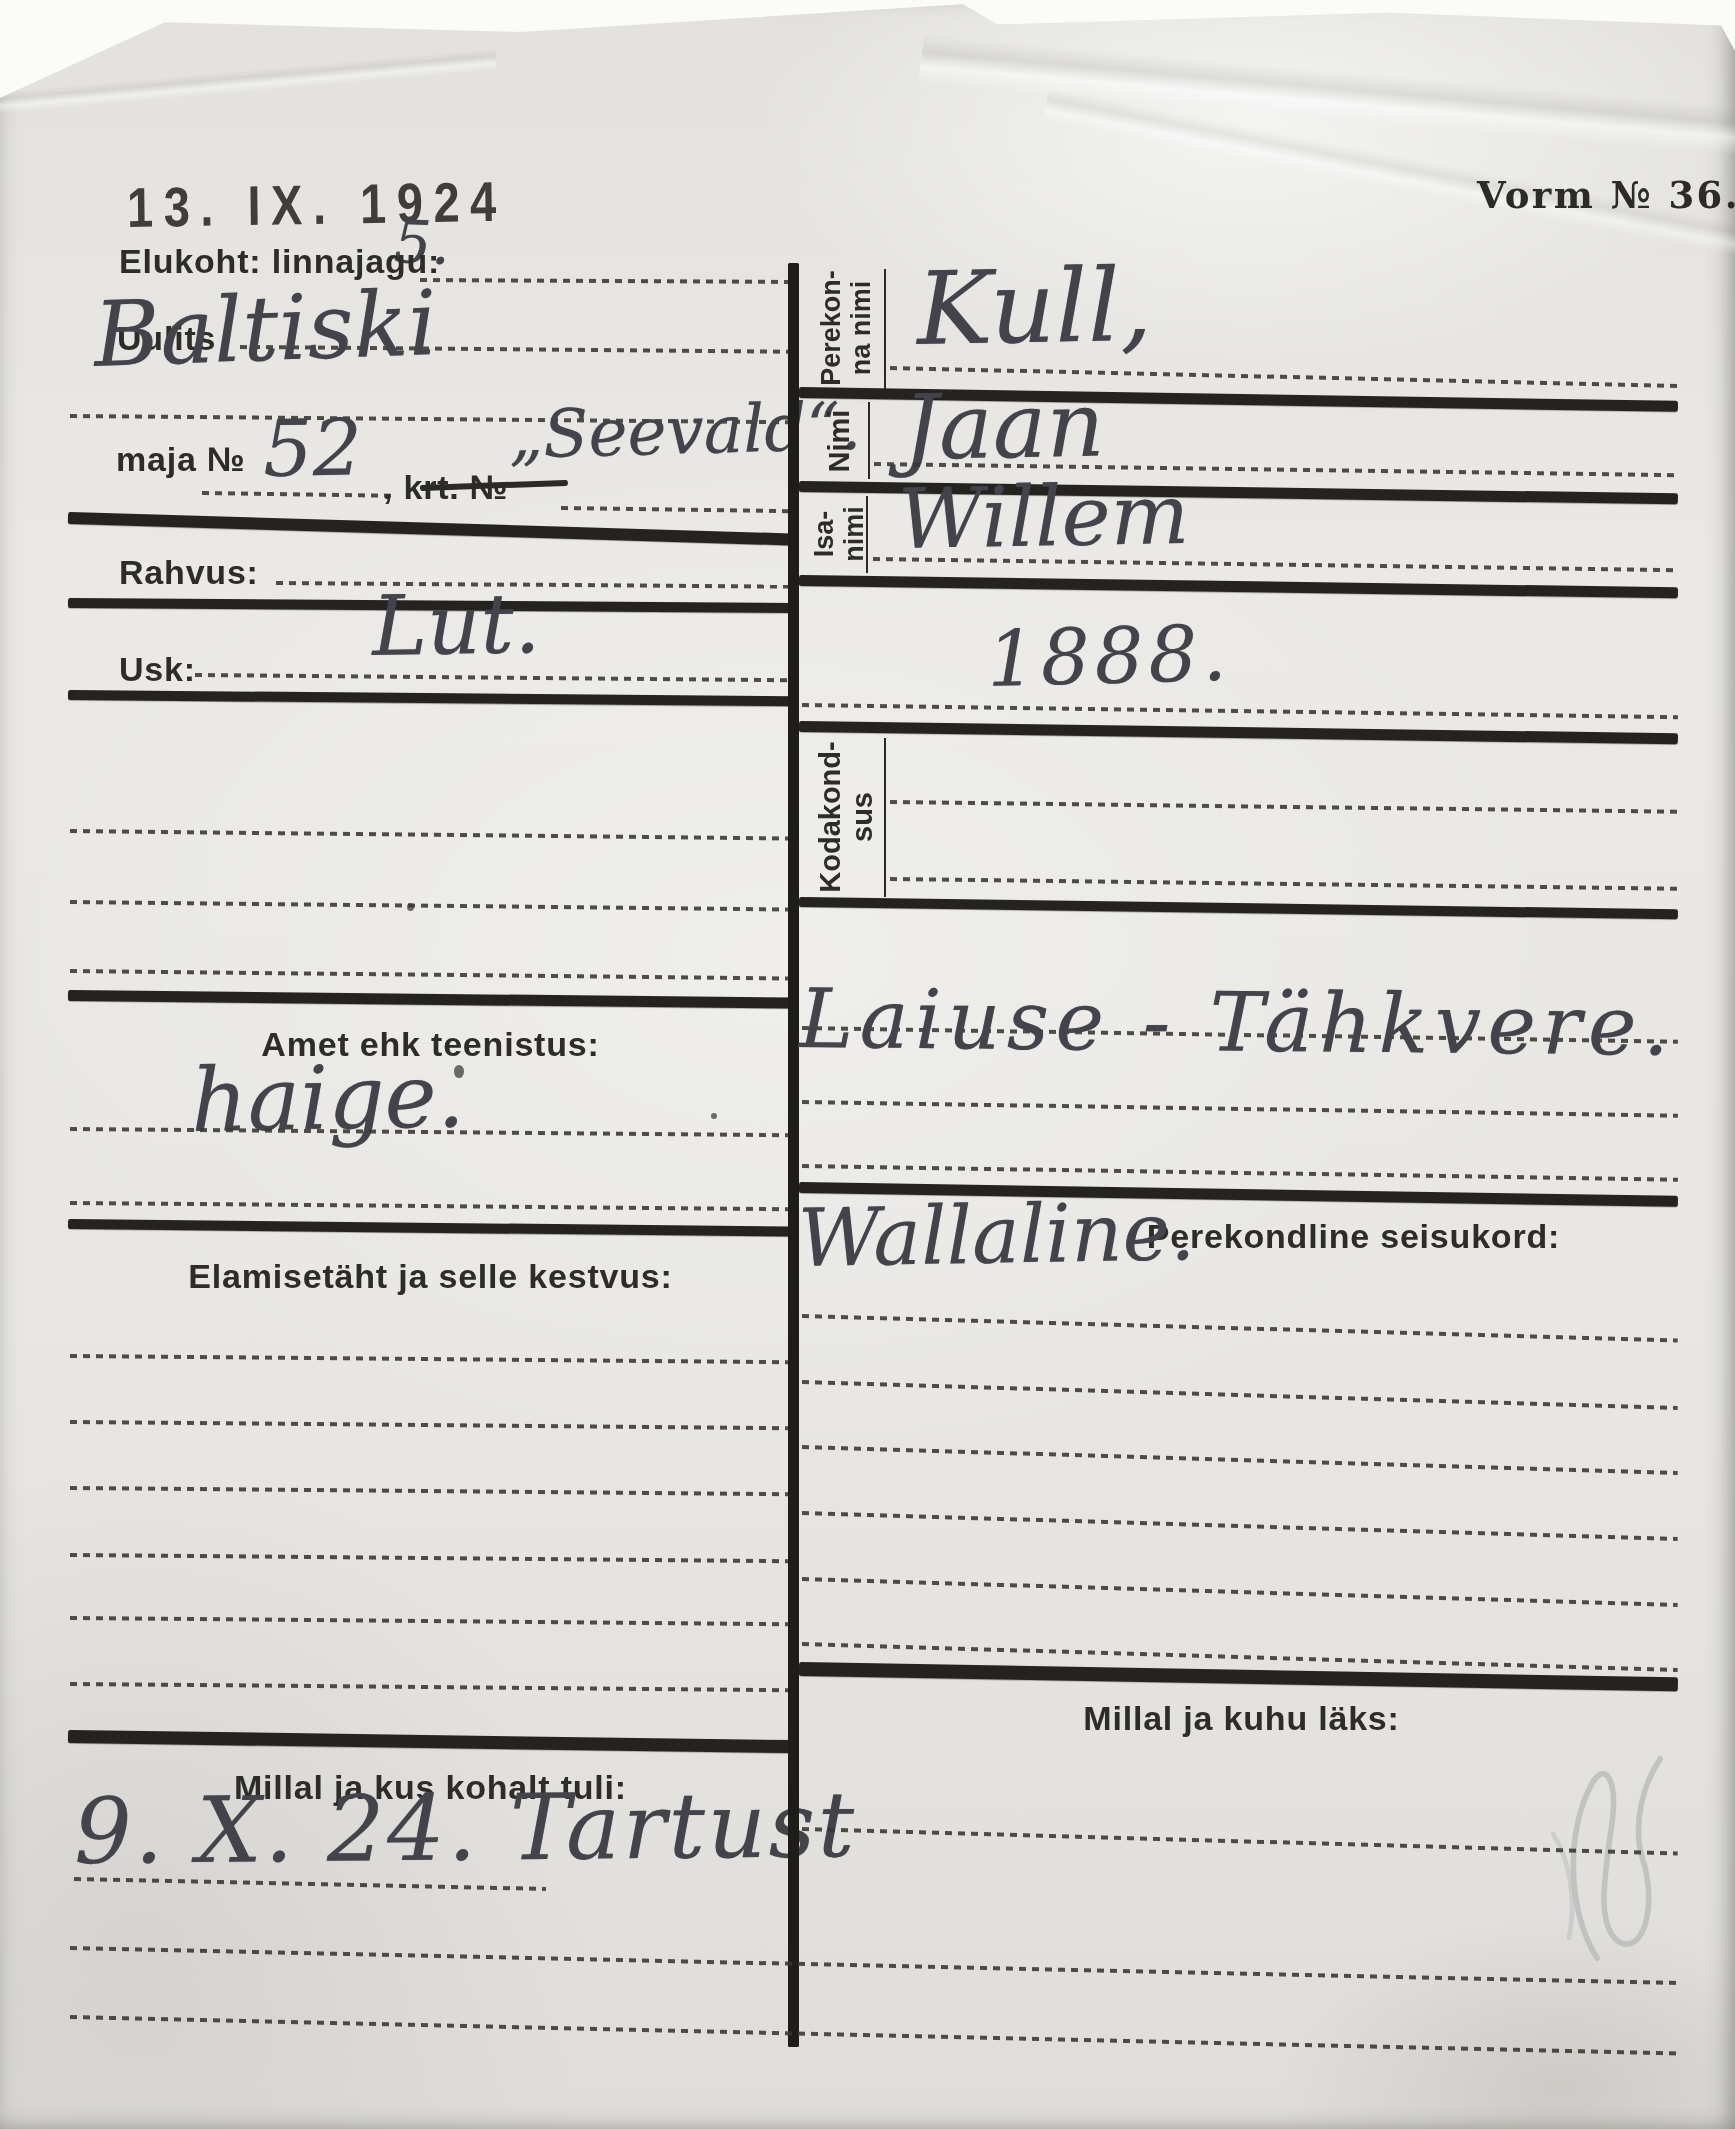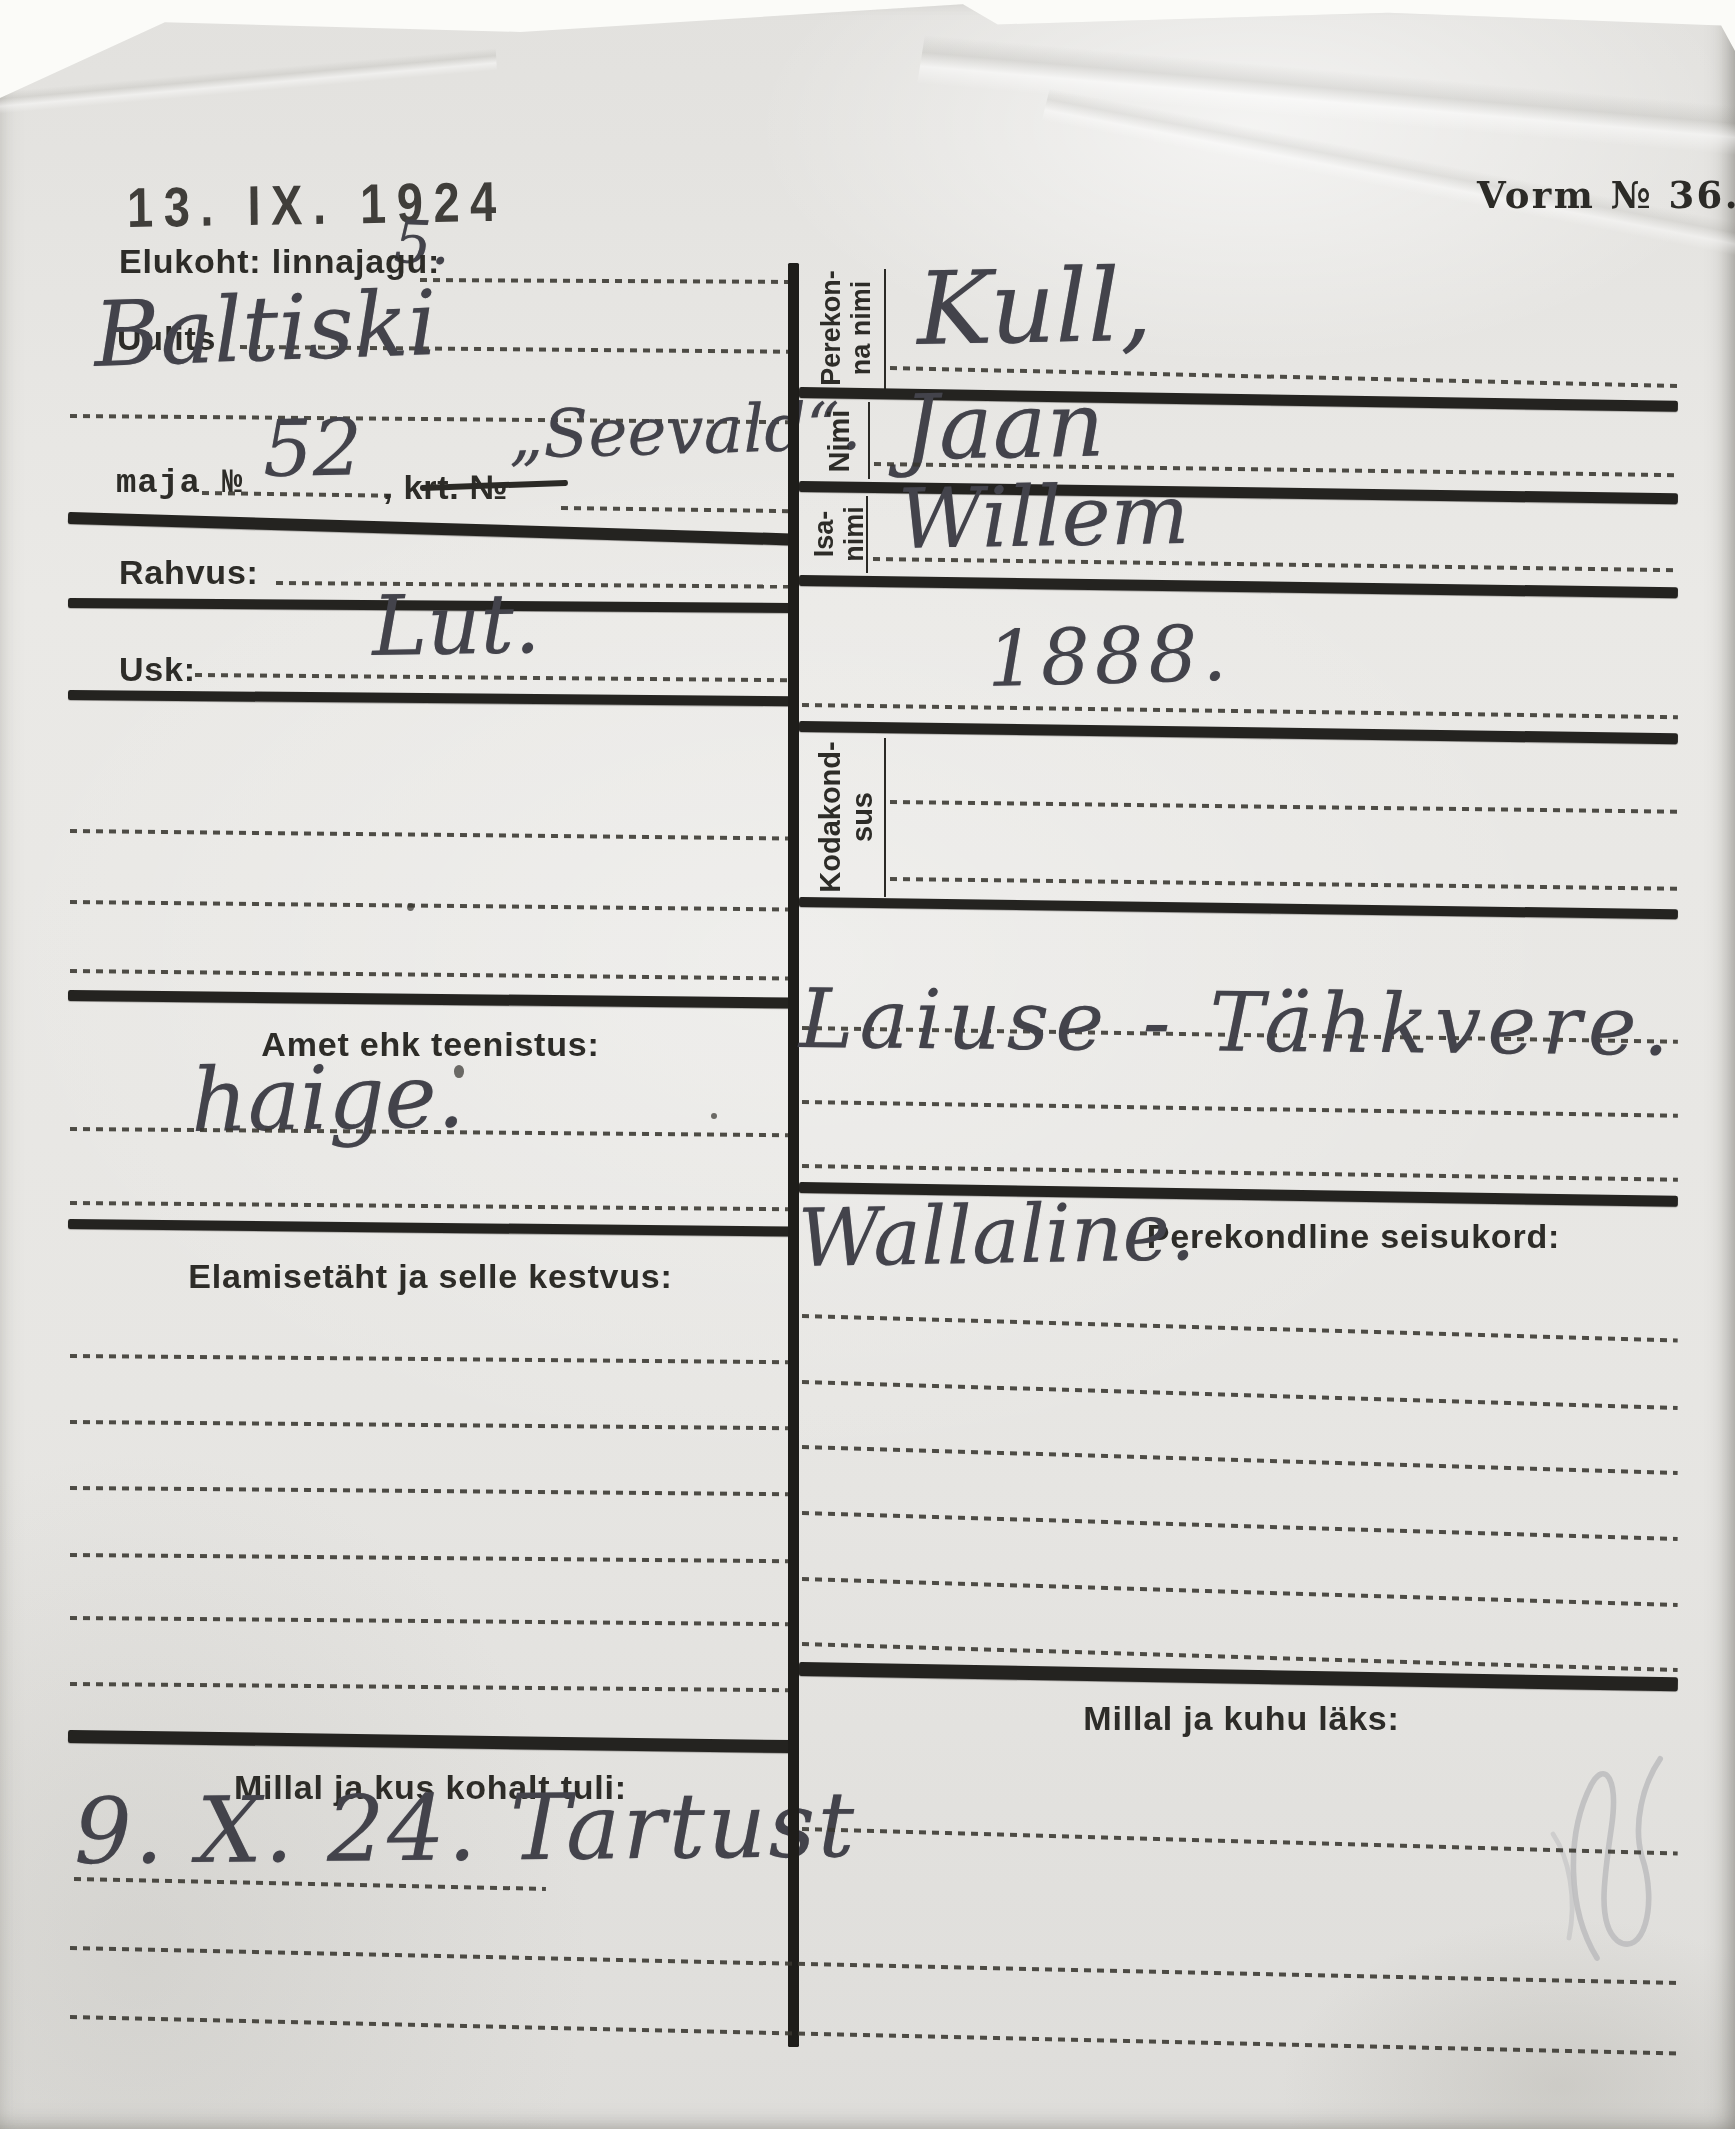--- a/index.html
+++ b/index.html
@@ -64,21 +64,21 @@
     <div class="vorm" style="left:1477px; top:173px; font-size:37px;">Vorm № 36.</div>
 
     <div class="lbl" style="left:119px; top:242px;">Elukoht: linnajagu:</div>
     <div class="d" style="left:420px; top:278px; width:368px; transform:rotate(.3deg);"></div>
 
     <div class="lbl" style="left:117px; top:319px;">Uulits</div>
     <div class="d" style="left:240px; top:345px; width:549px; transform:rotate(.5deg);"></div>
     <div class="hw" style="left:94px; top:282px; font-size:90px; transform:rotate(-2deg);">Baltiski</div>
     <div class="d" style="left:70px; top:414px; width:718px; transform:rotate(.5deg);"></div>
 
-    <div class="lbl" style="left:116px; top:464px;font-family:Liberation Mono, monospace;">maja №</div>
+    <div class="lbl" style="left:116px; top:440px;">maja №</div>
     <div class="hw" style="left:263px; top:404px; font-size:78px; transform:rotate(-1deg);">52</div>
     <div class="d" style="left:202px; top:491px; width:191px; transform:rotate(.8deg);"></div>
     <div class="lbl" style="left:383px; top:468px;">, krt. №</div>
     <div class="strike" style="left:420px; top:485px; width:148px; transform:rotate(-2deg);"></div>
     <div class="hw" style="left:509px; top:397px; font-size:66px; transform:rotate(-1.5deg);">„Seevald“.</div>
     <div class="d" style="left:561px; top:506px; width:228px; transform:rotate(.8deg);"></div>
     <div class="b" style="left:68px; top:512px; width:725px; height:12px; transform:rotate(1.7deg);"></div>
 
     <div class="lbl" style="left:119px; top:553px;">Rahvus:</div>
     <div class="d" style="left:276px; top:581px; width:512px; transform:rotate(.4deg);"></div>

